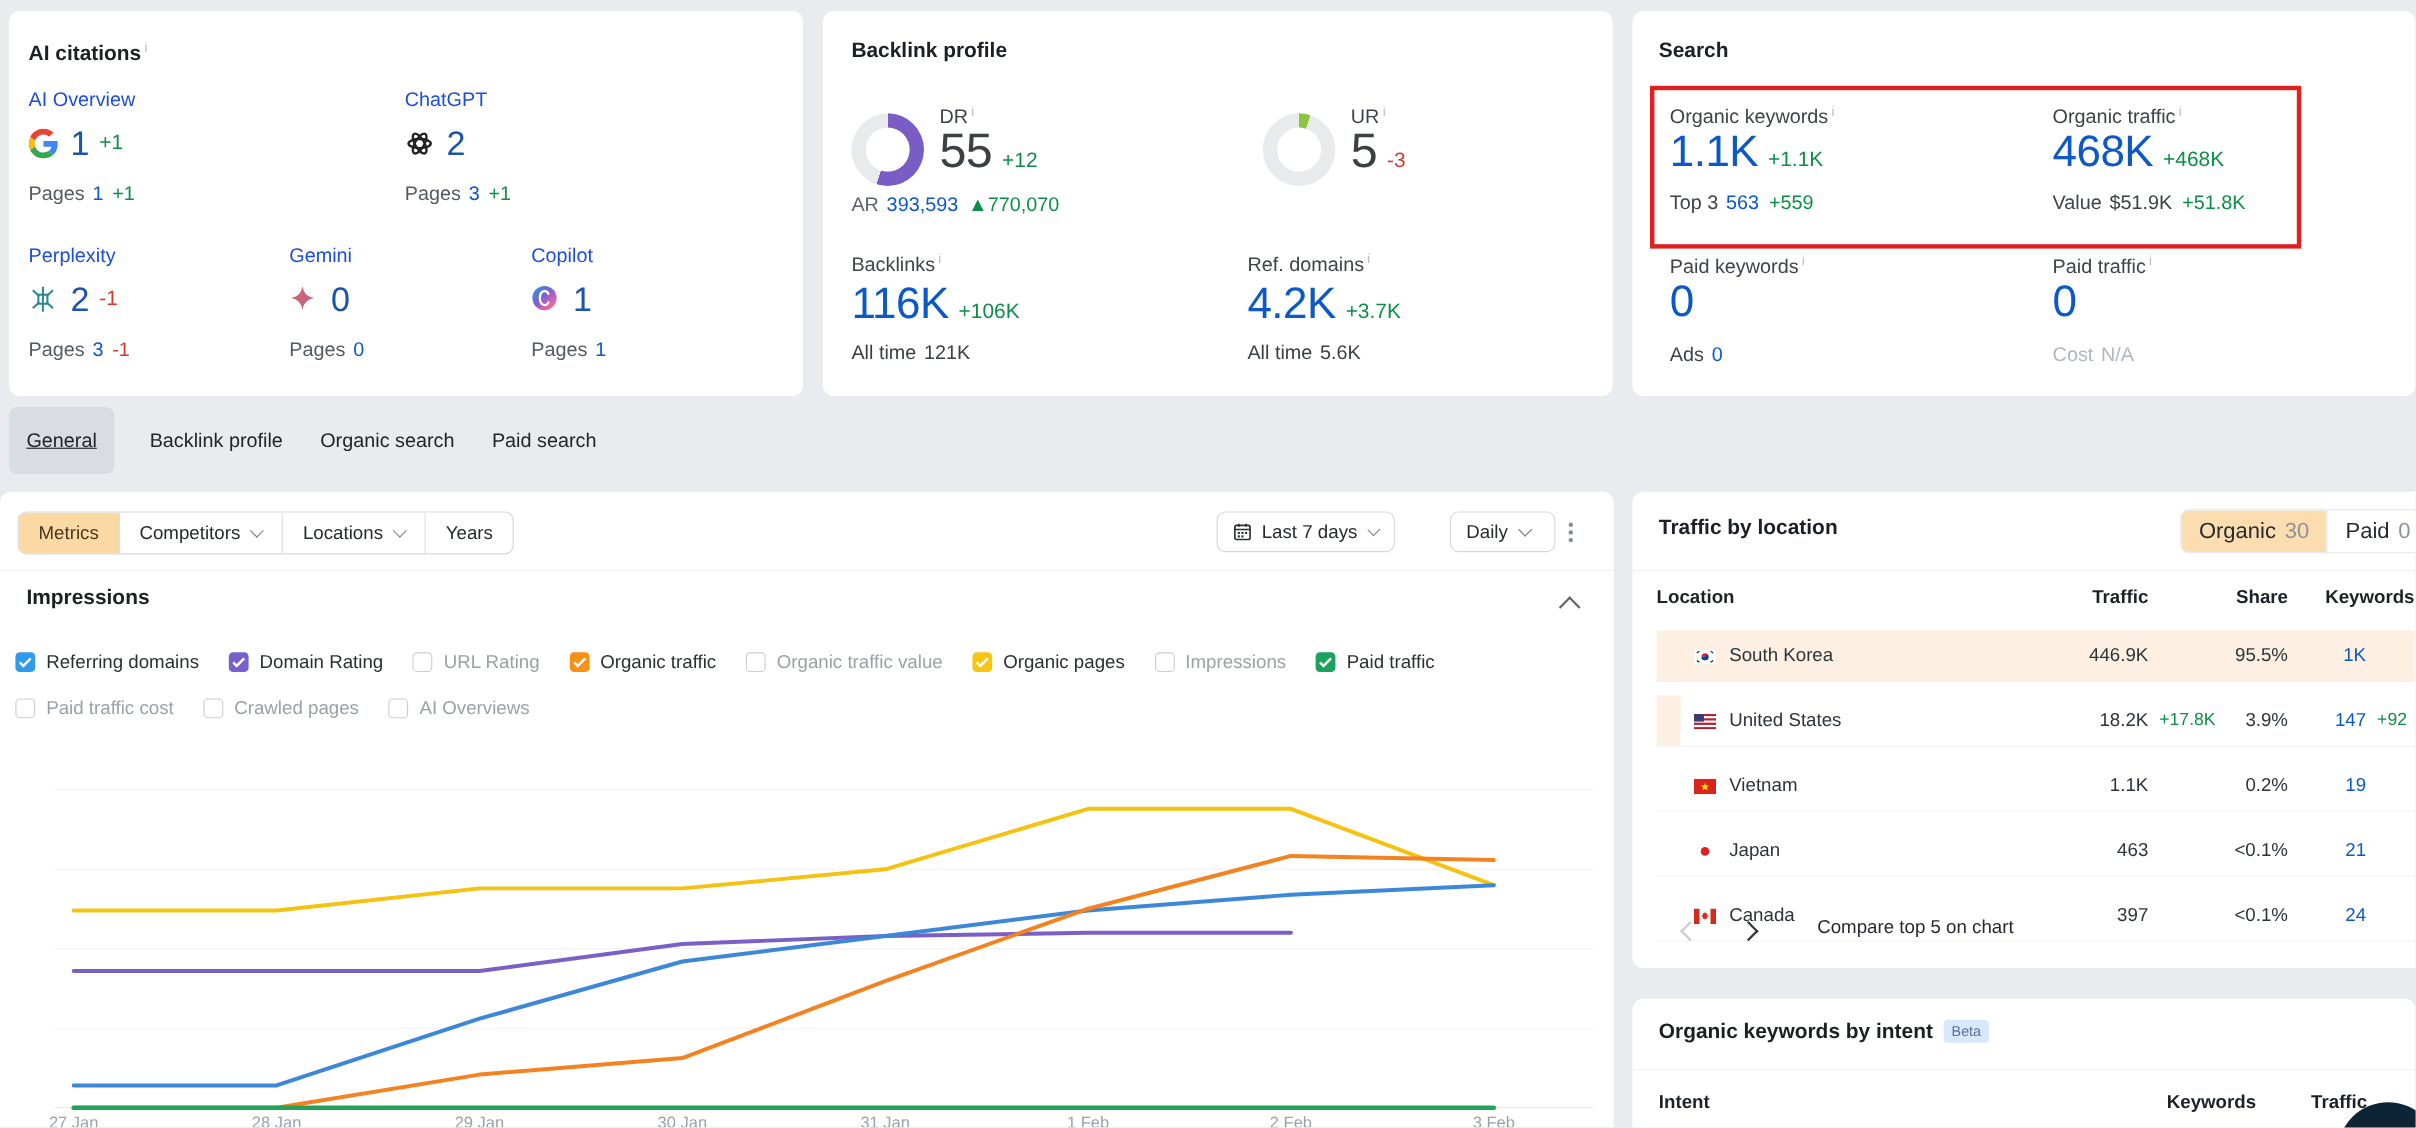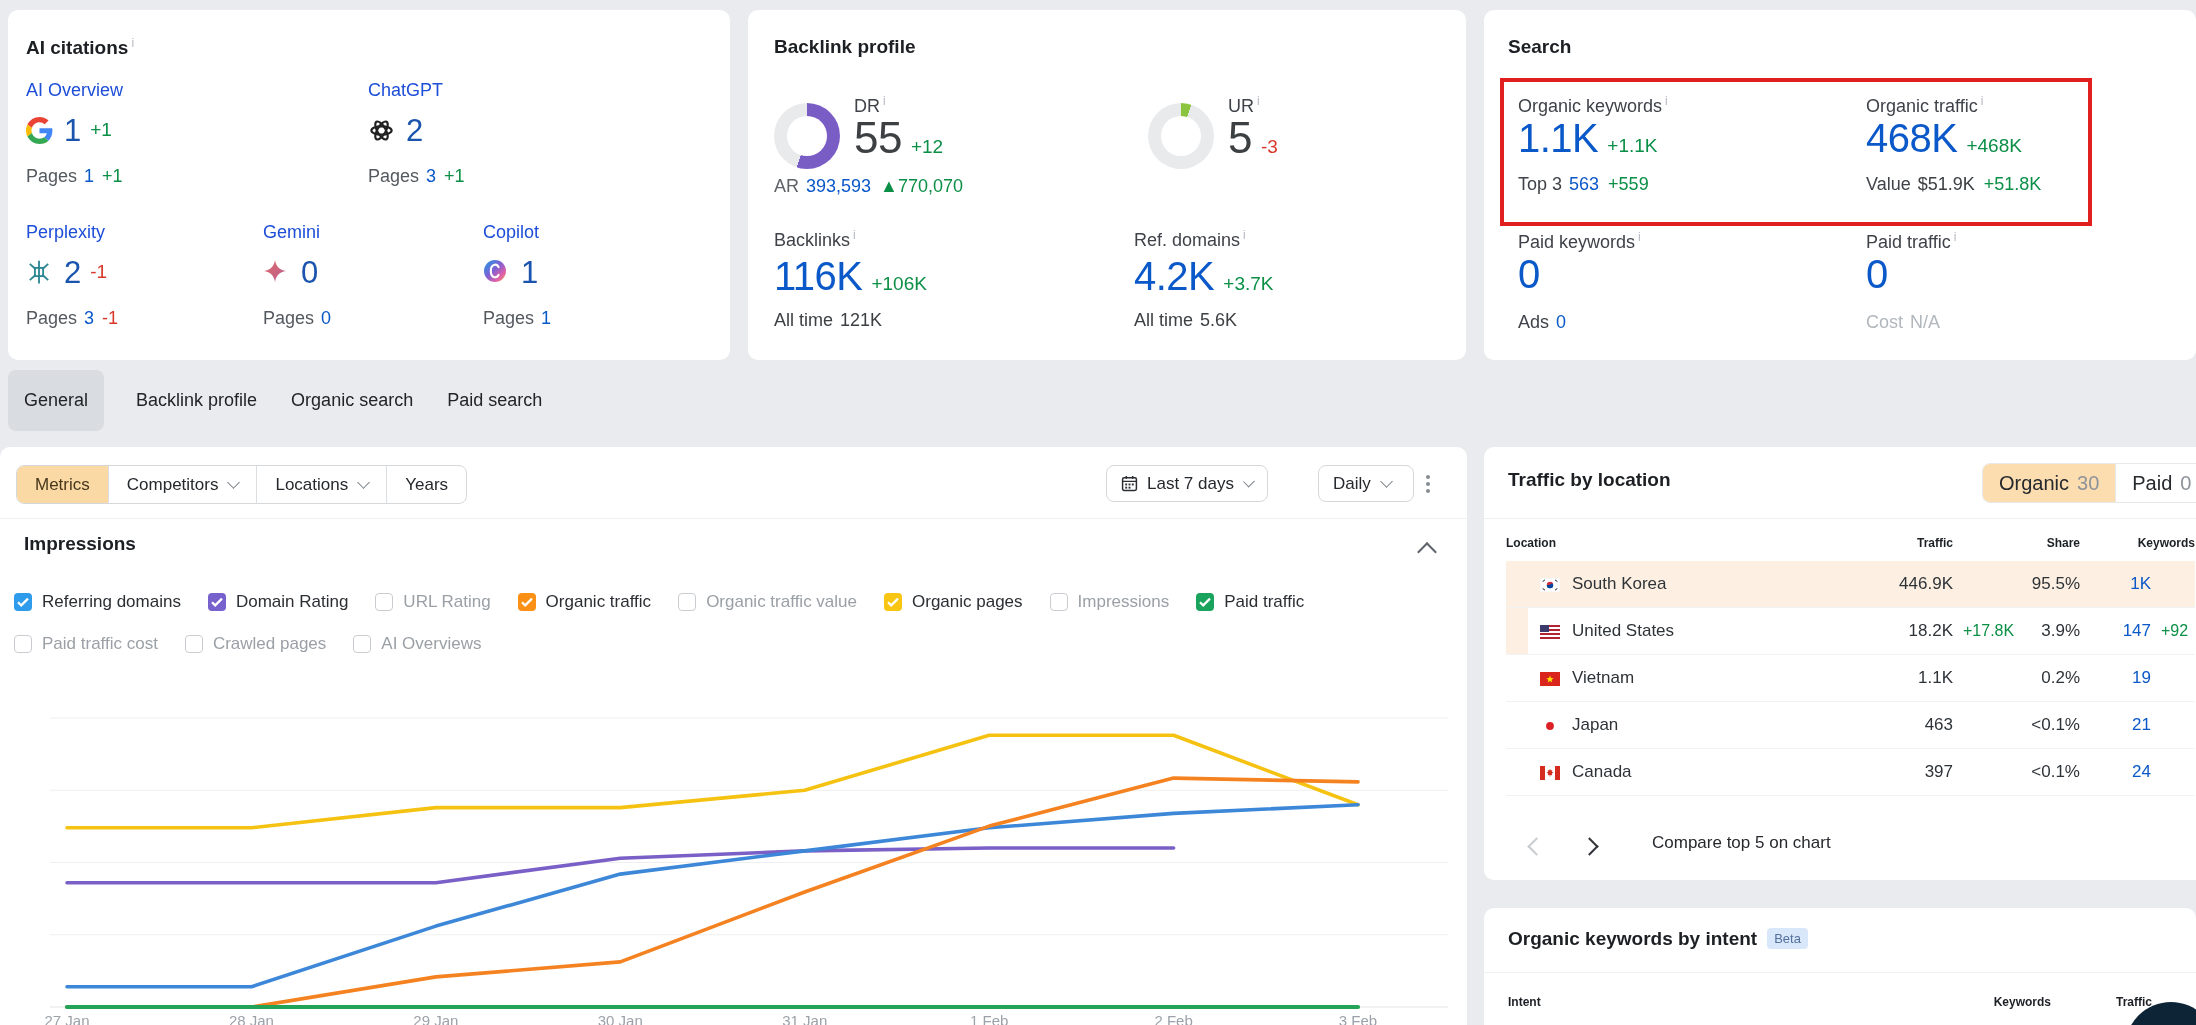--- a/index.html
+++ b/index.html
@@ -34,21 +34,21 @@
   .ai-num{font-size:31px;color:#1b54ad;font-weight:500;margin-left:11px;line-height:1;}
   .ai-icon{width:27px;height:27px;display:inline-block;}
   .ai-pages{position:absolute;top:86px;font-size:18px;color:#54595f;white-space:nowrap;}
   .ai-pages .v{color:#0b58c9;margin-left:7px;}
   .ai-pages .d{margin-left:8px;font-size:18px;}
   
   .redbox{position:absolute;border:4px solid #e01f1f;background:transparent;}
   
   .tabbar{position:absolute;top:354px;left:0;width:100%;height:93px;display:flex;align-items:center;gap:30px;padding-left:8px;box-sizing:border-box;font-size:18px;color:#222528;}
   .tab{padding:9px 2px;cursor:pointer;white-space:nowrap;}
-  .tab.active{background:#d9dce0;border-radius:8px;padding:20px 16px;}
+  .tab.active{background:#d9dce0;border-radius:8px;padding:20px 16px;text-decoration:underline;}
   
   .seggroup{position:absolute;left:16px;top:18px;height:37px;display:flex;border:1px solid #d5d8db;border-radius:8px;overflow:hidden;background:#fff;}
   .seg{display:flex;align-items:center;padding:0 18px;font-size:17px;color:#26292d;border-right:1px solid #dcdfe2;cursor:pointer;white-space:nowrap;}
   .seg:last-child{border-right:none;}
   .seg.active{background:#fbd9a5;color:#47371c;}
   .btn{position:absolute;top:18px;height:37px;display:flex;align-items:center;border:1px solid #d5d8db;border-radius:8px;background:#fff;font-size:17px;color:#26292d;padding:0 14px;box-sizing:border-box;cursor:pointer;white-space:nowrap;}
   .caret{width:8px;height:8px;border-right:1.8px solid #7d838a;border-bottom:1.8px solid #7d838a;transform:rotate(45deg);display:inline-block;margin-left:11px;margin-top:-4px;}
   .kebab{position:absolute;left:1424px;top:26px;display:flex;flex-direction:column;gap:3px;cursor:pointer;padding:2px;}
   .kebab i{width:4px;height:4px;border-radius:50%;background:#868c92;display:block;}
   .divider{position:absolute;left:0;right:0;height:1px;background:#eef0f2;}
@@ -58,24 +58,24 @@
   .cbitem{display:flex;align-items:center;gap:10px;cursor:pointer;white-space:nowrap;}
   .cbbox{width:18px;height:18px;border-radius:4px;box-sizing:border-box;display:flex;align-items:center;justify-content:center;}
   .cbbox.un{border:1.5px solid #c9cdd1;background:#fff;}
   .cblabel{font-size:17px;color:#2b2f33;}
   .cblabel.un{color:#9aa0a6;}
   
   #chart-svg{position:absolute;left:50px;top:198px;}
   .xlabel{position:absolute;width:64px;text-align:center;font-size:15px;color:#9ba2a9;top:565px;}
   
   .tgrid{display:grid;grid-template-columns:293px 120px 62px 65px 71px 44px;align-items:center;box-sizing:border-box;padding-left:34px;width:689px;}
-  .th{font-size:12px;font-weight:700;color:#1d2126;}
+  .th{font-size:17px;font-weight:700;color:#1d2126;}
   .tcell{font-size:17px;color:#2e3338;}
   .tright{text-align:right;}
-  .loc-row{position:relative;height:47px;border-bottom:1px solid #f1f2f4;cursor:pointer;}
+  .loc-row{position:relative;height:47px;border-bottom:1px solid #f1f2f4;cursor:pointer;margin-top:12px;}
   .loc-row.hl{background:#fdf0e2;}
   .loc-row.strip::before{content:'';position:absolute;left:0;top:0;bottom:0;width:22px;background:#fdf0e2;}
   .loc-cell{display:flex;align-items:center;gap:12px;font-size:17px;color:#2e3338;}
   .flag{width:20px;height:14px;display:inline-block;flex:0 0 auto;}
   .kwlink{color:#0b58c9;cursor:pointer;}
   .cell-delta{font-size:16px;color:#0b8f46;padding-left:10px;}
   .toggle{position:absolute;left:498px;top:16px;height:38px;display:flex;border:1px solid #e6e8ea;border-radius:8px;overflow:hidden;font-size:20px;}
   .tseg{display:flex;align-items:center;gap:8px;padding:0 16px;background:#fff;color:#26292d;cursor:pointer;white-space:nowrap;}
   .tseg.active{background:#fbddb0;}
   .tseg .cnt{color:#8d939a;}

